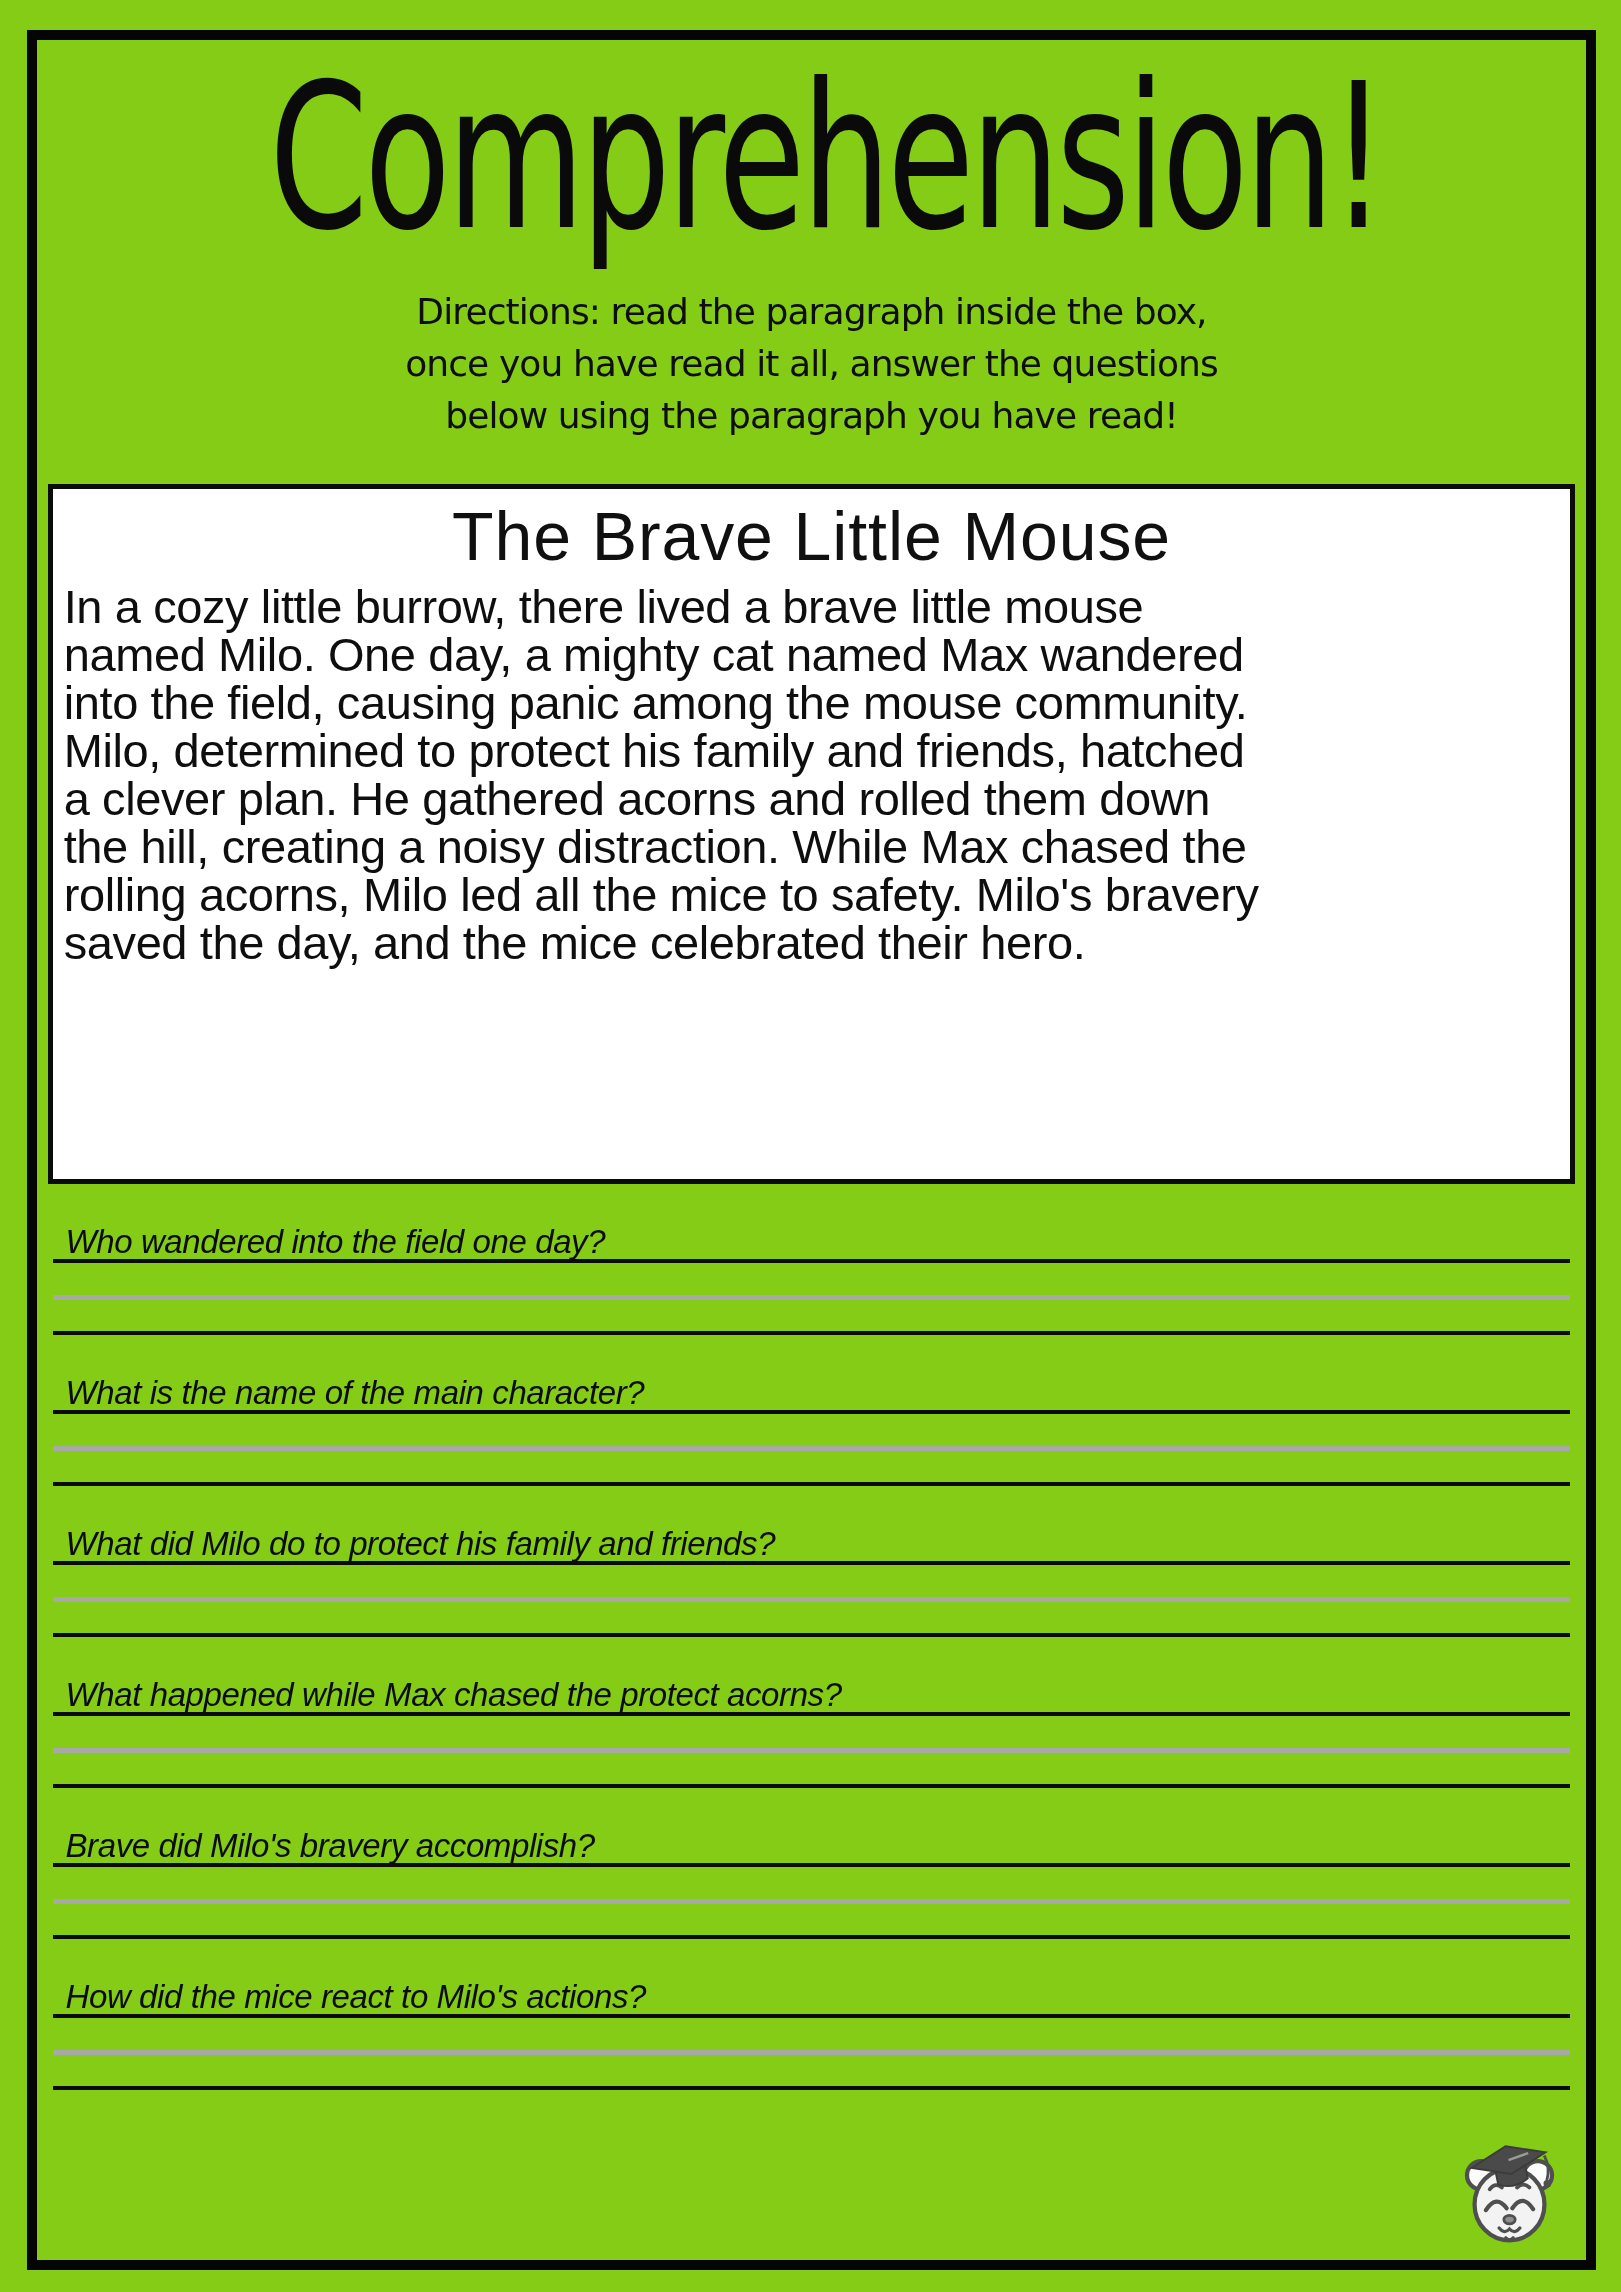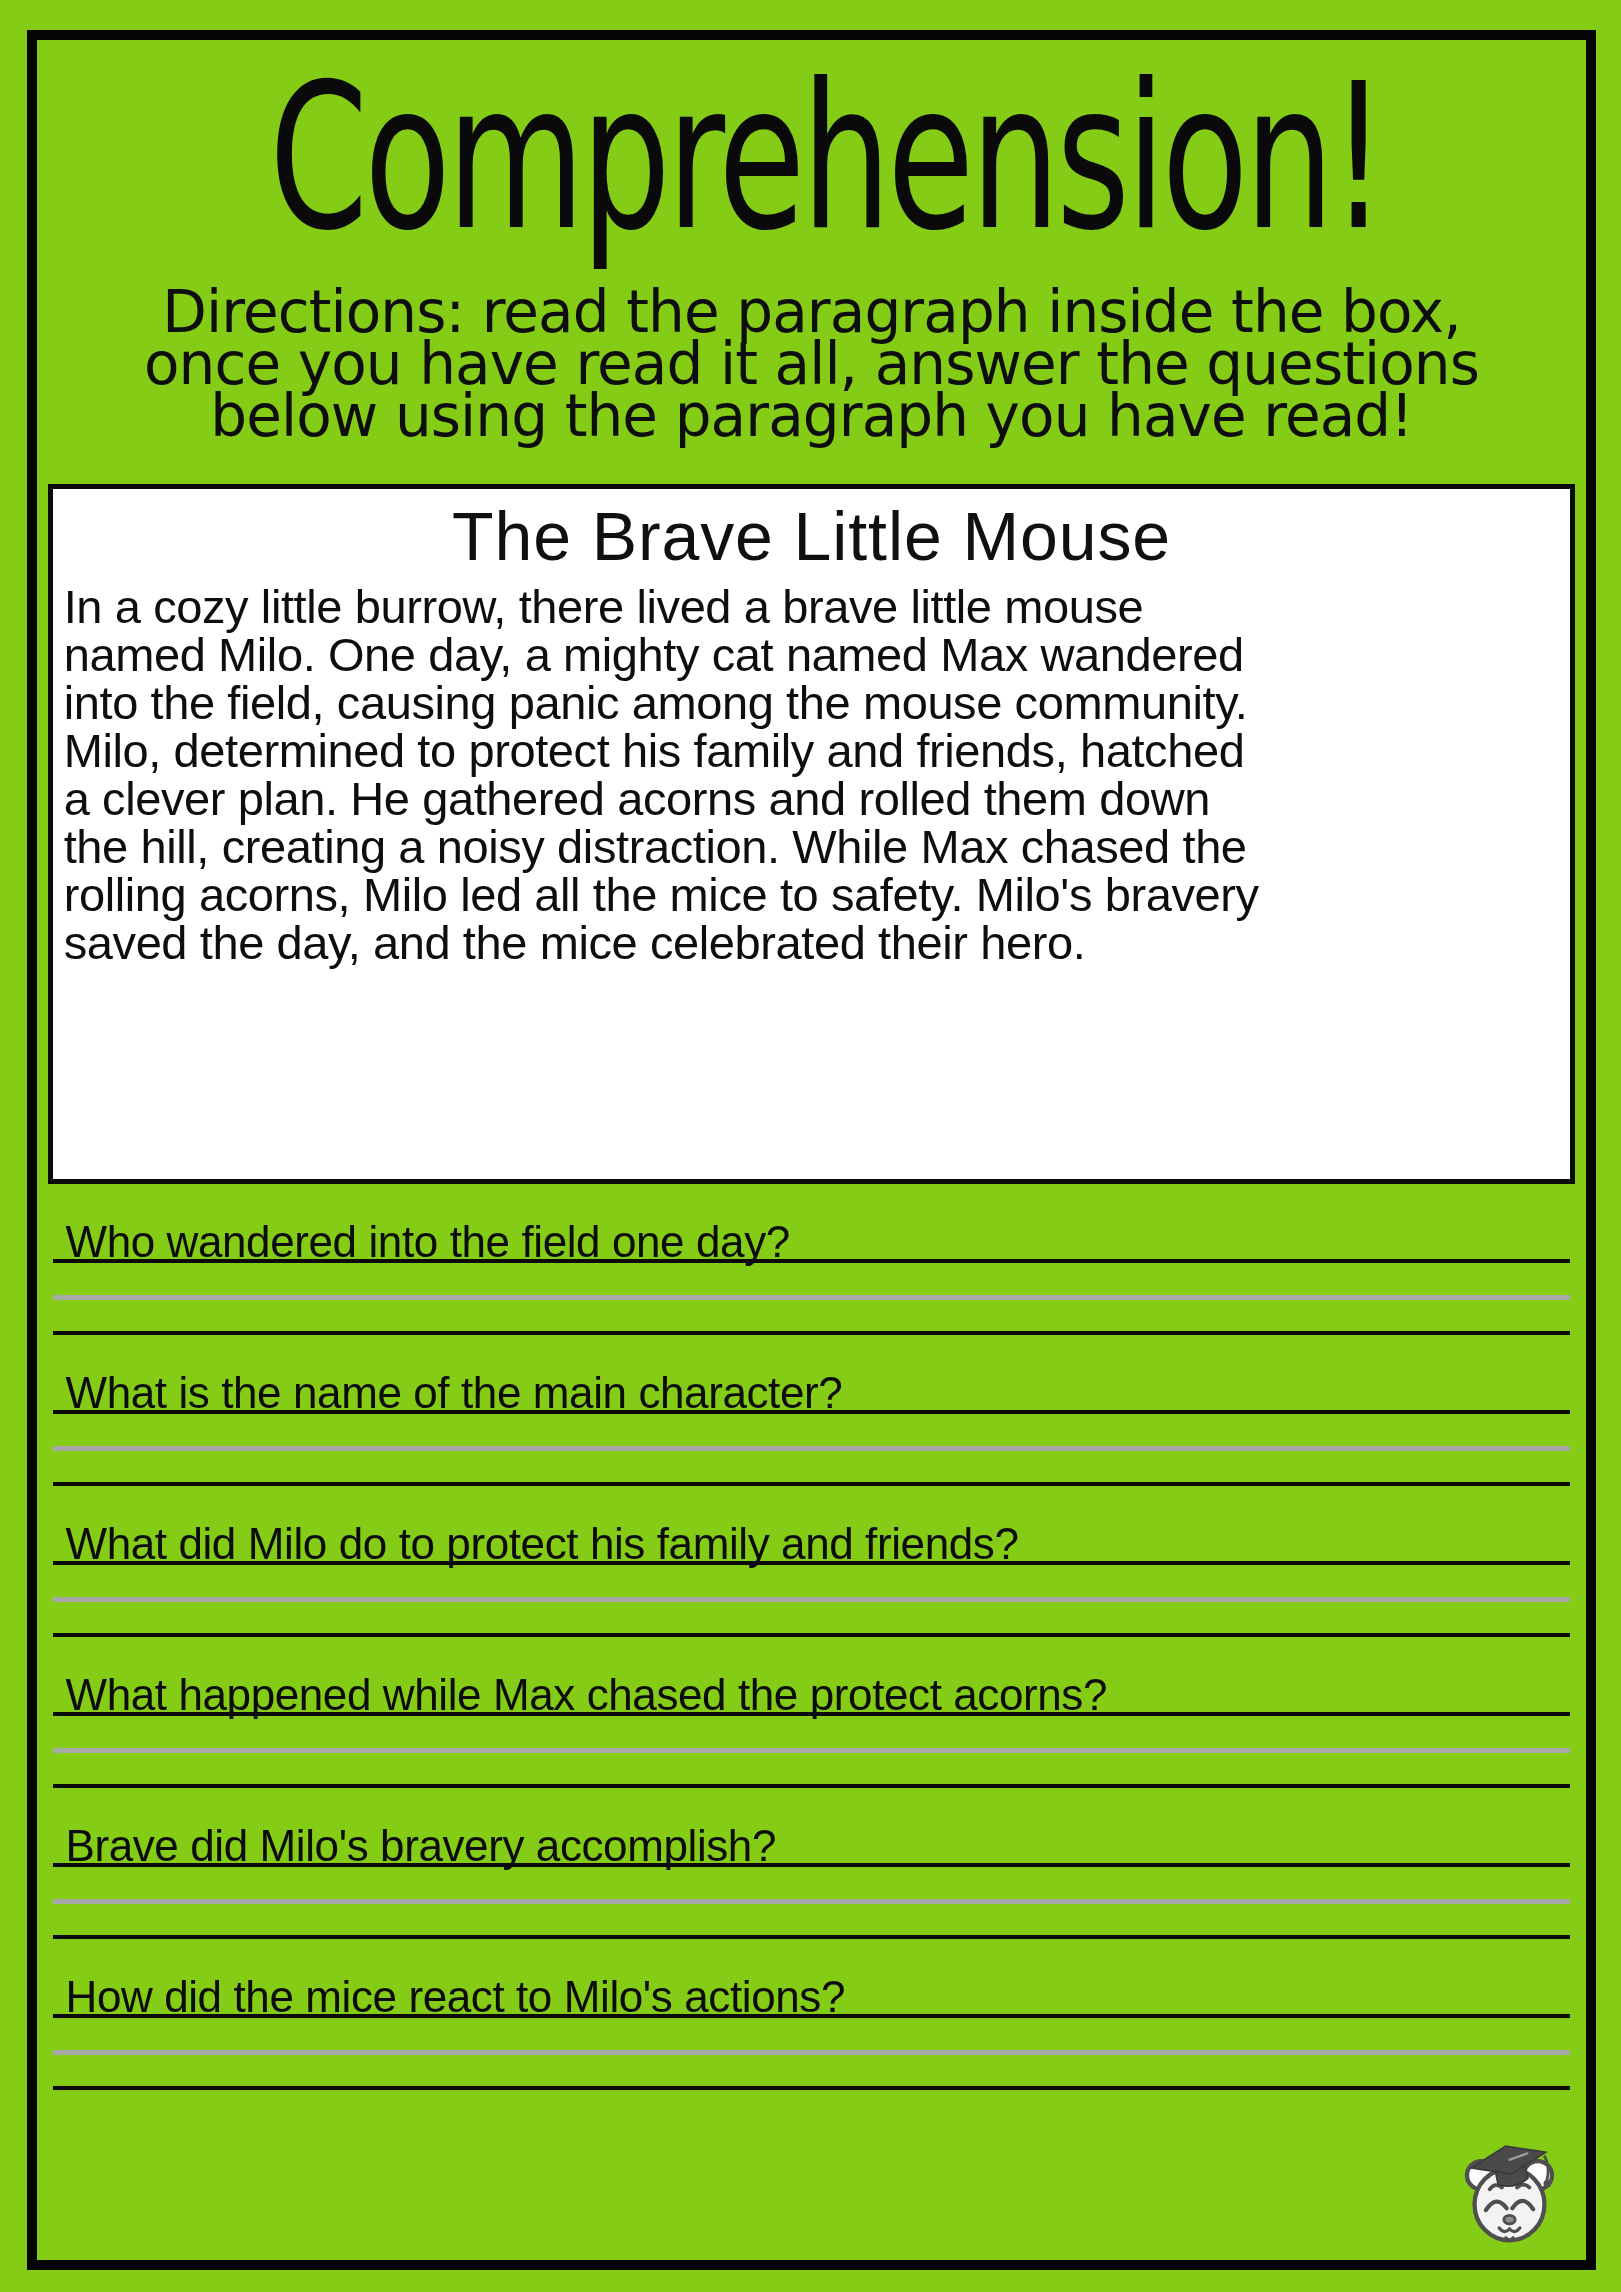--- a/index.html
+++ b/index.html
@@ -35,21 +35,21 @@
     white-space: nowrap;
     transform: scaleX(0.70);
     transform-origin: 50% 0;
     letter-spacing: -5.4px;
     color: #0a0a0a;
   }
   .directions {
     margin-top: 32px;
     text-align: center;
     font-family: "DejaVu Sans", sans-serif;
-    font-size: 58px;
+    font-size: 36px;
     line-height: 52px;
     white-space: pre-line;
     letter-spacing: -0.9px;
     color: #0e0e0e;
   }
   .story-box {
     margin: 42px 10.7px 0 10.7px;
     height: 700px;
     border: 5.4px solid #0b0b0b;
     box-sizing: border-box;
@@ -78,26 +78,27 @@
   }
   .q-line {
     height: 75px;
     border-bottom: 4.5px solid #0b0b0b;
     display: flex;
     align-items: flex-end;
     padding-left: 12.5px;
     overflow: visible;
   }
   .q-text {
-    font-size: 44px;
+    font-size: 33px;
     line-height: 50px;
     letter-spacing: -0.4px;
     margin-bottom: -8px;
     white-space: nowrap;
     color: #0c0c0c;
+    font-style: italic;
   }
   .line-mid {
     margin-top: 32px;
     border-bottom: 5.4px solid #a8a8a8;
   }
   .line-bot {
     margin-top: 31px;
     border-bottom: 4.5px solid #0b0b0b;
   }
   .logo {

